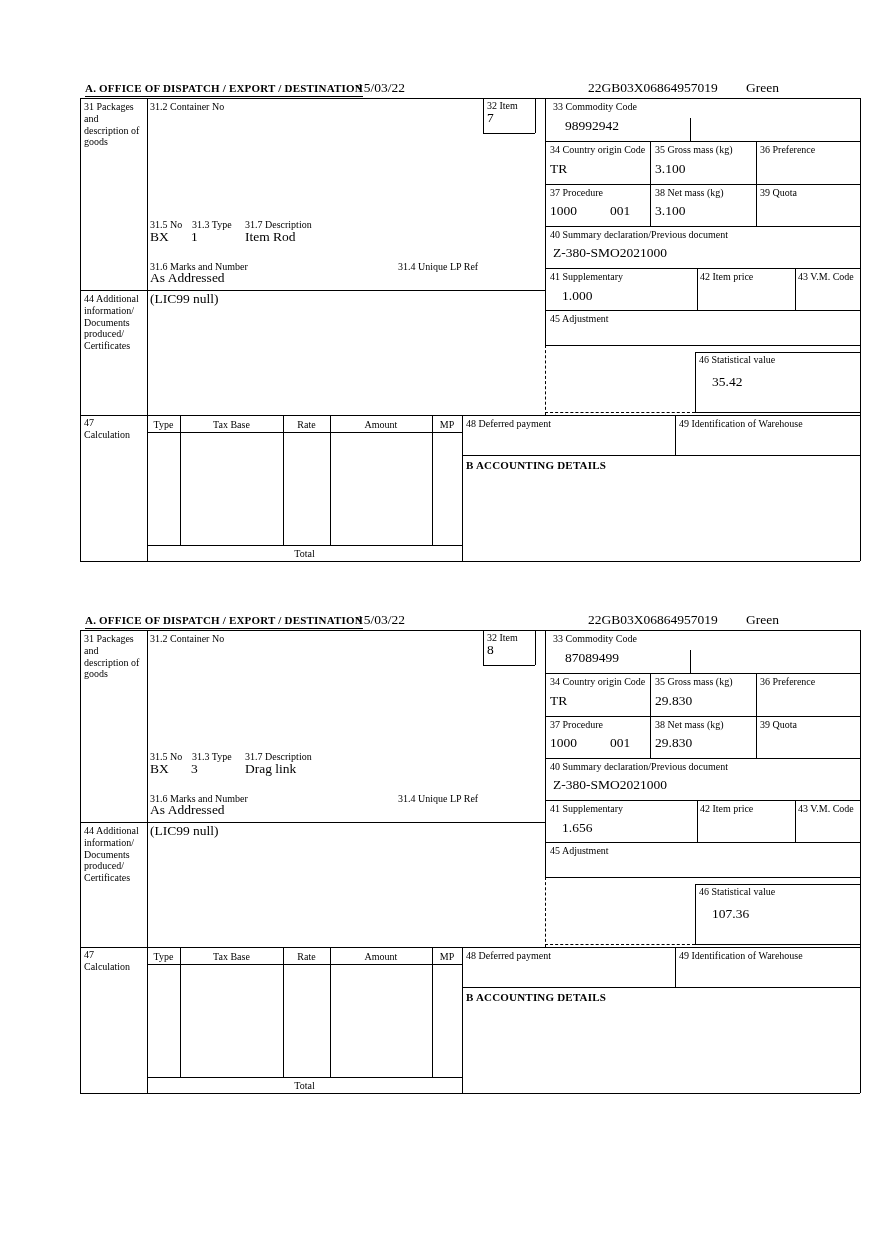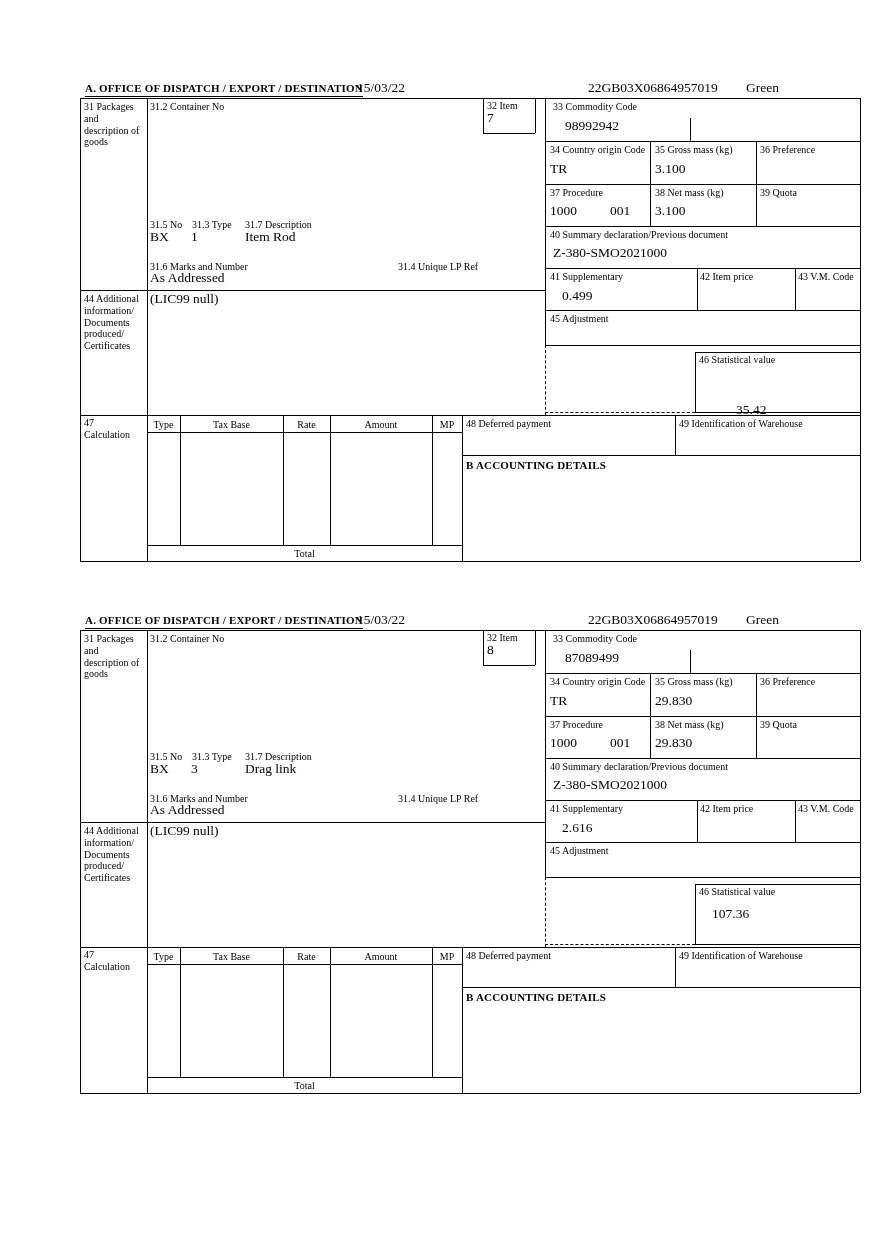--- a/index.html
+++ b/index.html
@@ -99,30 +99,30 @@
     <span class="lbl" style="left:245px;top:139px;">31.7 Description</span>
     <span class="val" style="left:150px;top:150px;">BX</span>
     <span class="val" style="left:191px;top:150px;">1</span>
     <span class="val" style="left:245px;top:150px;">Item Rod</span>
 
     <span class="lbl" style="left:150px;top:181px;">31.6 Marks and Number</span>
     <span class="lbl" style="left:398px;top:181px;">31.4 Unique LP Ref</span>
     <span class="val" style="left:150px;top:191px;">As Addressed</span>
 
     <span class="lbl" style="left:550px;top:191px;">41 Supplementary</span>
-    <span class="val" style="left:562px;top:209px;">0.499</span>
+    <span class="val" style="left:562px;top:209px;">1.000</span>
     <span class="lbl" style="left:700px;top:191px;">42 Item price</span>
     <span class="lbl" style="left:798px;top:191px;">43 V.M. Code</span>
 
     <span class="lbl wrap" style="left:84px;top:213px;width:60px;">44 Additional information/ Documents produced/ Certificates</span>
     <span class="val" style="left:150px;top:212px;">(LIC99 null)</span>
 
     <span class="lbl" style="left:550px;top:233px;">45 Adjustment</span>
     <span class="lbl" style="left:699px;top:274px;">46 Statistical value</span>
-    <span class="val" style="left:736px;top:295px;margin-top:28px;">35.42</span>
+    <span class="val" style="left:712px;top:295px;">35.42</span>
 
     <span class="lbl wrap" style="left:84px;top:337px;width:58px;">47 Calculation</span>
     <span class="lbl ctr" style="left:147px;top:339px;width:33px;">Type</span>
     <span class="lbl ctr" style="left:180px;top:339px;width:103px;">Tax Base</span>
     <span class="lbl ctr" style="left:283px;top:339px;width:47px;">Rate</span>
     <span class="lbl ctr" style="left:330px;top:339px;width:102px;">Amount</span>
     <span class="lbl ctr" style="left:432px;top:339px;width:30px;">MP</span>
     <span class="lbl ctr" style="left:147px;top:468px;width:315px;">Total</span>
 
     <span class="lbl" style="left:466px;top:338px;">48 Deferred payment</span>
@@ -206,21 +206,21 @@
     <span class="lbl" style="left:245px;top:139px;">31.7 Description</span>
     <span class="val" style="left:150px;top:150px;">BX</span>
     <span class="val" style="left:191px;top:150px;">3</span>
     <span class="val" style="left:245px;top:150px;">Drag link</span>
 
     <span class="lbl" style="left:150px;top:181px;">31.6 Marks and Number</span>
     <span class="lbl" style="left:398px;top:181px;">31.4 Unique LP Ref</span>
     <span class="val" style="left:150px;top:191px;">As Addressed</span>
 
     <span class="lbl" style="left:550px;top:191px;">41 Supplementary</span>
-    <span class="val" style="left:562px;top:209px;">2.616</span>
+    <span class="val" style="left:562px;top:209px;">1.656</span>
     <span class="lbl" style="left:700px;top:191px;">42 Item price</span>
     <span class="lbl" style="left:798px;top:191px;">43 V.M. Code</span>
 
     <span class="lbl wrap" style="left:84px;top:213px;width:60px;">44 Additional information/ Documents produced/ Certificates</span>
     <span class="val" style="left:150px;top:212px;">(LIC99 null)</span>
 
     <span class="lbl" style="left:550px;top:233px;">45 Adjustment</span>
     <span class="lbl" style="left:699px;top:274px;">46 Statistical value</span>
     <span class="val" style="left:712px;top:295px;">107.36</span>
 

